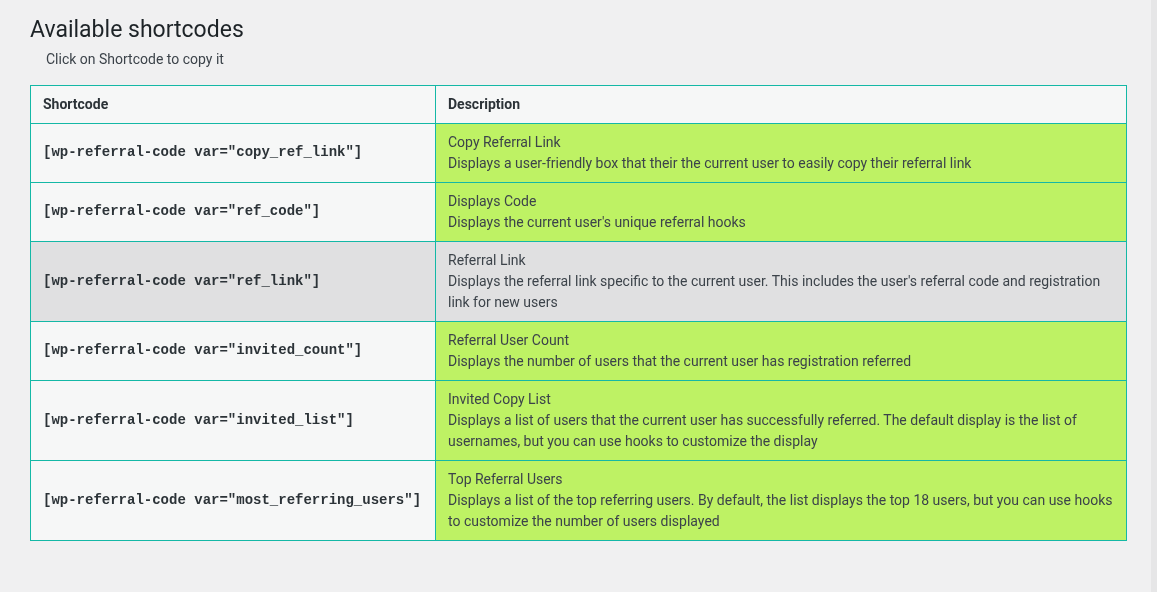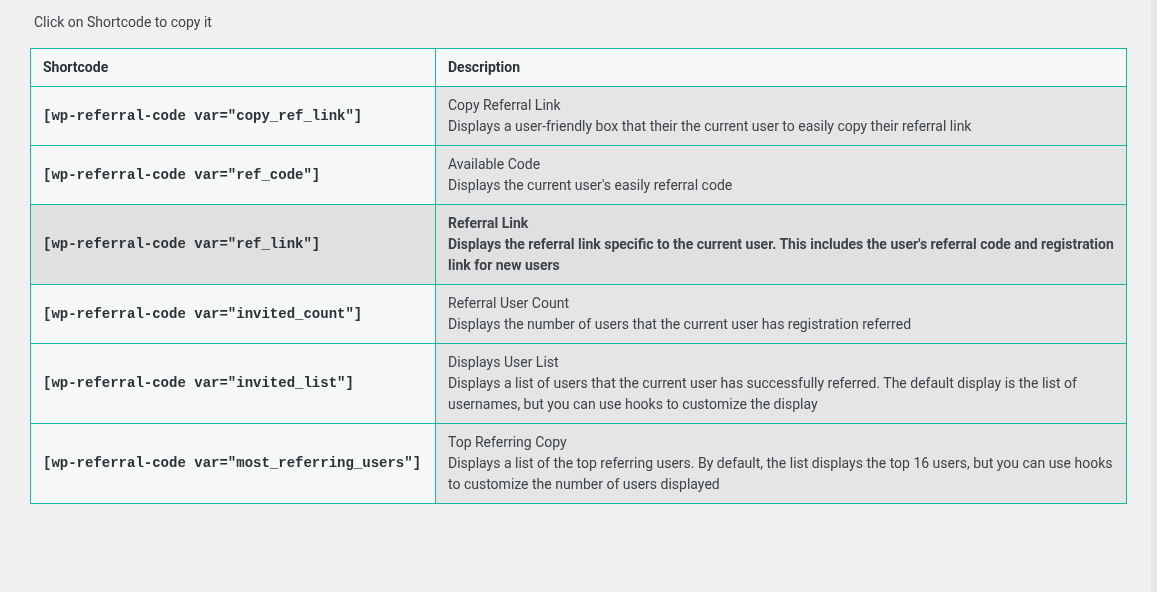--- a/index.html
+++ b/index.html
@@ -16,21 +16,21 @@
     box-sizing: border-box;
   }
   h2.page-title {
     font-size: 23px;
     font-weight: 400;
     color: #1d2327;
     margin: 5px 0 6px 0;
     line-height: 1.3;
   }
   p.subtitle {
-    margin: 4px 0 18px 4px;
+    margin: 4px 0 18px 16px;
     font-size: 14px;
     color: #3c434a;
   }
   table.shortcode-table {
     width: 100%;
     border-collapse: collapse;
     background: #fff;
     border: 1px solid #c3c4c7;
   }
   table.shortcode-table th,
@@ -52,25 +52,24 @@
     width: 380px;
     background: #f6f7f7;
     font-family: Consolas, Monaco, "Courier New", monospace;
     font-weight: 700;
     font-size: 14px;
     color: #2c3338;
     cursor: pointer;
     word-break: break-word;
   }
   td.desc-cell {
-    background: #e5e5e5;
+    background: #bef264;
   }
   tr.highlight td.desc-cell {
     background: #e0e0e1;
-    font-weight: bold;
   }
   tr.highlight td.code-cell {
     background: #e0e0e1;
   }
   .desc-title {
     display: block;
   }
   .desc-text {
     display: block;
   }
@@ -85,70 +84,71 @@
   }
   .right-edge .track {
     flex: 1;
     background: rgba(0,0,0,0.04);
   }
 </style>
 </head>
 <body>
 
 <div class="wrap">
+  <h2 class="page-title">Available shortcodes</h2>
   <p class="subtitle">Click on Shortcode to copy it</p>
 
   <table class="shortcode-table">
     <thead>
       <tr>
         <th>Shortcode</th>
         <th>Description</th>
       </tr>
     </thead>
     <tbody id="table-body">
     <tr>
           <td class="code-cell">[wp-referral-code var="copy_ref_link"]</td>
           <td class="desc-cell">
             <span class="desc-title">Copy Referral Link</span>
             <span class="desc-text">Displays a user-friendly box that their the current user to easily copy their referral link</span>
           </td>
         </tr>
         <tr>
           <td class="code-cell">[wp-referral-code var="ref_code"]</td>
           <td class="desc-cell">
-            <span class="desc-title">Available Code</span>
-            <span class="desc-text">Displays the current user's easily referral code</span>
+            <span class="desc-title">Displays Code</span>
+            <span class="desc-text">Displays the current user's unique referral hooks</span>
           </td>
         </tr>
         <tr class="highlight">
           <td class="code-cell">[wp-referral-code var="ref_link"]</td>
           <td class="desc-cell">
             <span class="desc-title">Referral Link</span>
             <span class="desc-text">Displays the referral link specific to the current user. This includes the user's referral code and registration link for new users</span>
           </td>
         </tr>
         <tr>
           <td class="code-cell">[wp-referral-code var="invited_count"]</td>
           <td class="desc-cell">
             <span class="desc-title">Referral User Count</span>
             <span class="desc-text">Displays the number of users that the current user has registration referred</span>
           </td>
         </tr>
         <tr>
           <td class="code-cell">[wp-referral-code var="invited_list"]</td>
           <td class="desc-cell">
-            <span class="desc-title">Displays User List</span>
+            <span class="desc-title">Invited Copy List</span>
             <span class="desc-text">Displays a list of users that the current user has successfully referred. The default display is the list of usernames, but you can use hooks to customize the display</span>
           </td>
         </tr>
         <tr>
           <td class="code-cell">[wp-referral-code var="most_referring_users"]</td>
           <td class="desc-cell">
-            <span class="desc-title">Top Referring Copy</span>
-            <span class="desc-text">Displays a list of the top referring users. By default, the list displays the top 16 users, but you can use hooks to customize the number of users displayed</span>
+            <span class="desc-title">Top Referral Users</span>
+            <span class="desc-text">Displays a list of the top referring users. By default, the list displays the top 18 users, but you can use hooks to customize the number of users displayed</span>
           </td>
         </tr>
       </tbody>
   </table>
 </div>
 
 <div class="right-edge">
   <div class="track"></div>
 </div>
 

